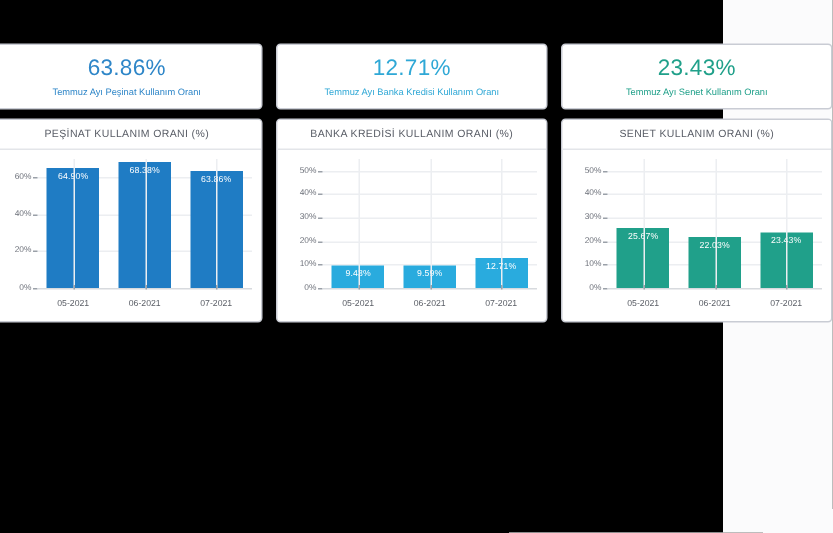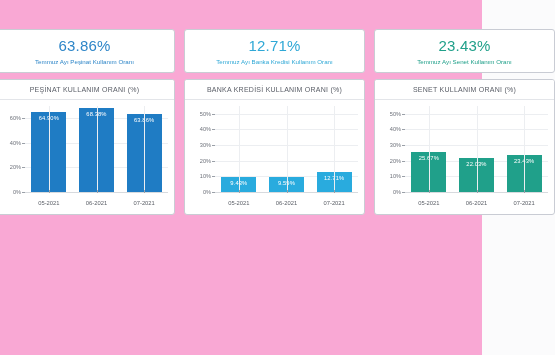--- a/index.html
+++ b/index.html
@@ -9,21 +9,21 @@
     height: 355px;
     background: #fbfbfc;
     font-family: "Liberation Sans", sans-serif;
     overflow: hidden;
   }
 
   #app {
     position: relative;
     width: 482px;
     height: 355px;
-    background: #f9a8d4;
+    background: #000000;
   }
 
   
   .kpi-row {
     position: absolute;
     top: 29px;
     left: 0;
     width: 555px;
     height: 44px;
     display: flex;

